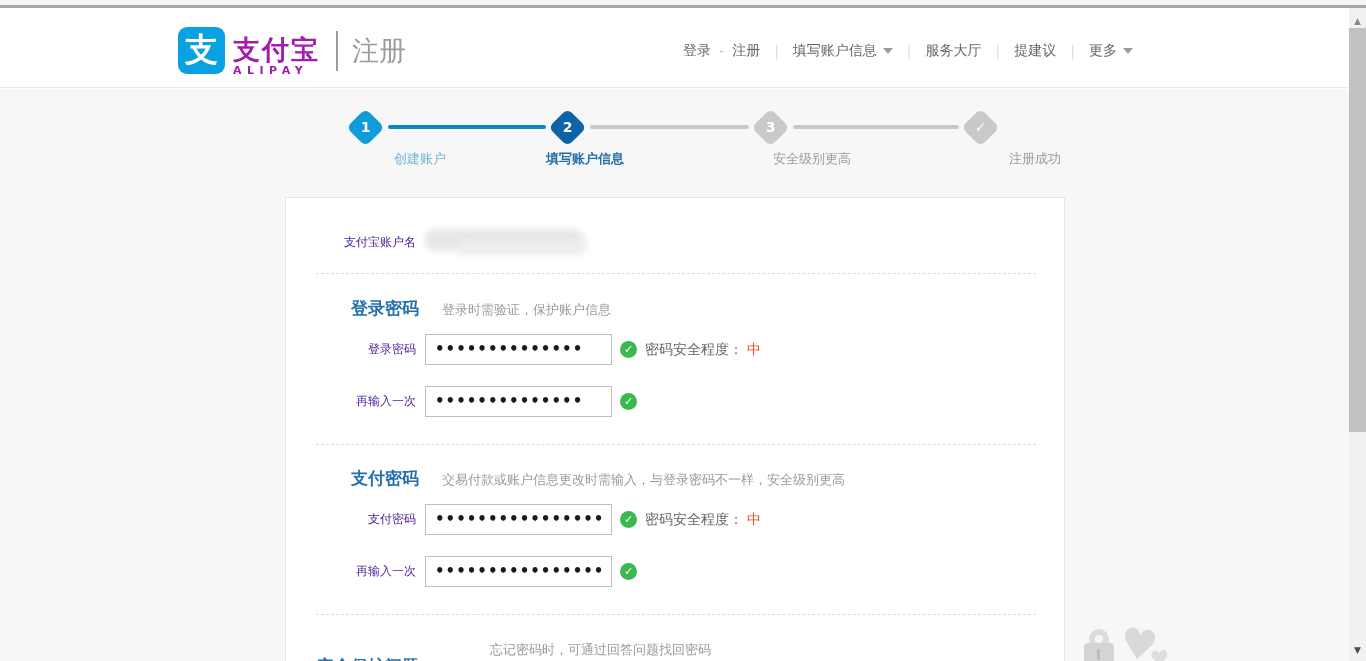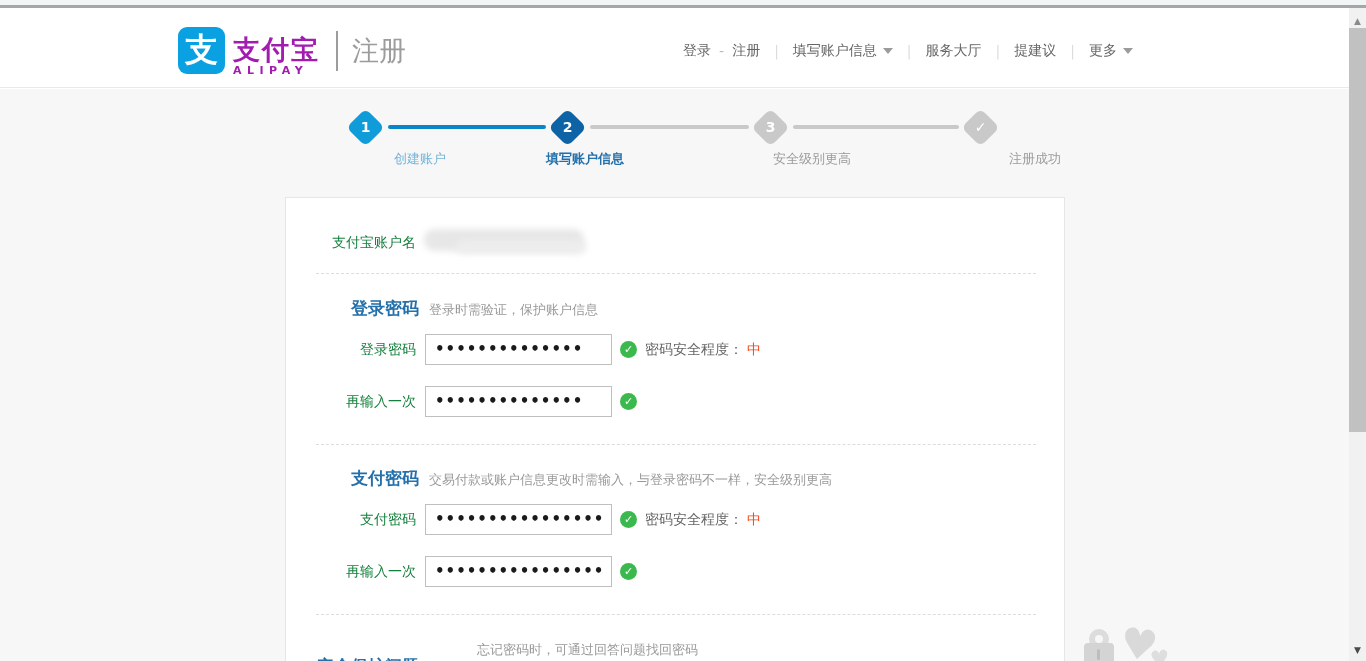--- a/index.html
+++ b/index.html
@@ -50,23 +50,23 @@
   .step-label { position:absolute; top:61px; width:160px; text-align:right; font-size:13px; }
   .sl1 { left:286px; color:#74b3d8; }
   .sl2 { left:464px; color:#2470ab; font-weight:bold; }
   .sl3 { left:691px; color:#9b9b9b; }
   .sl4 { left:901px; color:#9b9b9b; }
 
   
   .panel { position:absolute; left:285px; top:108px; width:780px; height:600px; background:#fff; border:1px solid #e6e6e6; }
   .dashed { position:absolute; left:30px; width:720px; border-top:1px dashed #dcdcdc; }
 
-  .field-label { position:absolute; width:130px; text-align:right; font-size:14px; color:#15803d; }
+  .field-label { position:absolute; width:130px; text-align:right; font-size:12px; color:#4c1d95; }
   .sec-title { position:absolute; left:0; width:133px; text-align:right; font-size:17px; font-weight:bold; color:#2470ab; }
-  .sec-hint { position:absolute; left:143px; font-size:13px; color:#999; }
+  .sec-hint { position:absolute; left:156px; font-size:13px; color:#999; }
 
   .pw-input { position:absolute; left:139px; width:187px; height:31px; background:#fff; border:1px solid #bfbfbf; font-size:15px; font-weight:bold; color:#1a1a1a; letter-spacing:1px; padding:0 9px; line-height:29px; overflow:hidden; }
   .check { position:absolute; left:334px; width:17px; height:17px; background:#3cb94e; border-radius:50%; color:#fff; font-size:11px; font-weight:bold; text-align:center; line-height:17px; }
   .strength { position:absolute; left:359px; font-size:14px; color:#666; }
   .strength b { color:#f4481e; font-weight:normal; margin-left:4px; }
 
   .smudge { position:absolute; left:138px; top:31px; width:160px; height:22px; background:#e7e7e7; border-radius:11px; filter:blur(3px); }
   .smudge2 { position:absolute; left:170px; top:42px; width:130px; height:14px; background:#ededed; border-radius:8px; filter:blur(3px); }
   .lock-body { position:absolute; left:1084px; top:643px; width:30px; height:24px; background:#d4d4d4; border-radius:4px; }
   .lock-body::after { content:""; position:absolute; left:13px; top:6px; width:3px; height:11px; background:#bdbdbd; border-radius:2px; }

